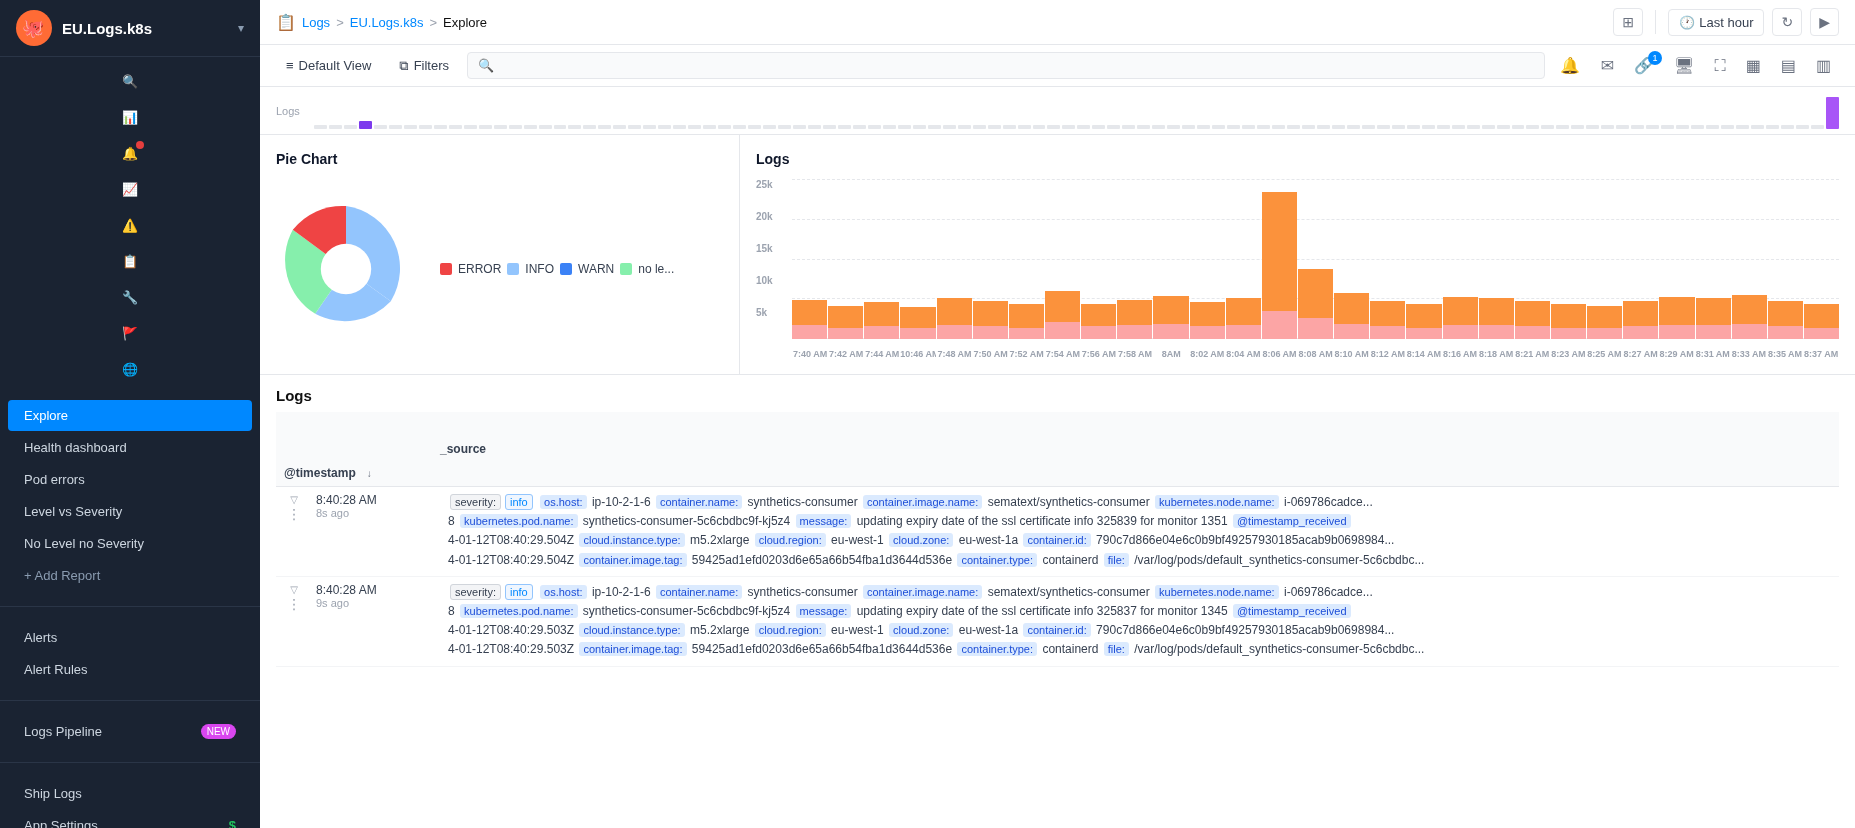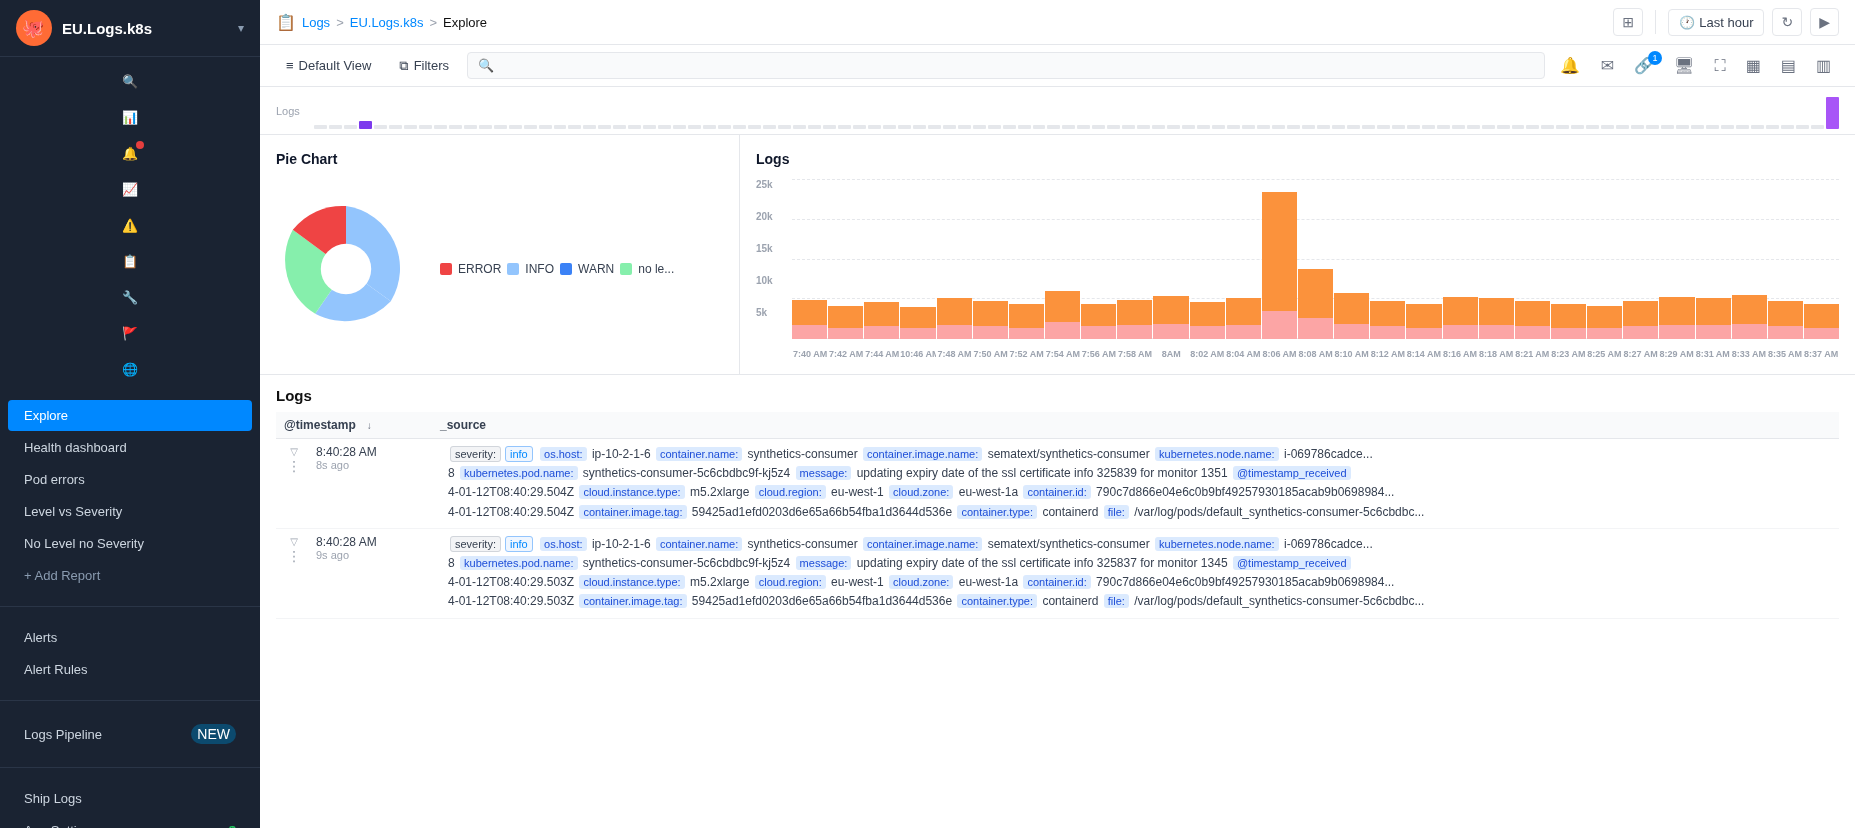--- a/index.html
+++ b/index.html
@@ -9,21 +9,21 @@
     .sidebar { width: 260px; min-width: 260px; background: #1a2332; color: #cdd6e0; display: flex; flex-direction: column; height: 100%; overflow-y: auto; }
     .sidebar-header { display: flex; align-items: center; justify-content: space-between; padding: 10px 16px; border-bottom: 1px solid #2a3547; }
     .sidebar-logo { display: flex; align-items: center; gap: 10px; color: #fff; font-size: 15px; font-weight: 600; }
     .logo-icon { width: 36px; height: 36px; background: #ff6b35; border-radius: 50%; display: flex; align-items: center; justify-content: center; color: white; font-size: 18px; }
     .sidebar-chevron { color: #8a9bb0; font-size: 12px; }
     .sidebar-section { padding: 6px 0; }
     .sidebar-item { padding: 8px 16px; cursor: pointer; color: #cdd6e0; display: flex; align-items: center; gap: 8px; font-size: 13px; border-radius: 4px; margin: 1px 8px; }
     .sidebar-item.active { background: #0088ff; color: #fff; }
     .sidebar-item-label { }
 
-    .new-badge { background: #0c4a6e; color: white; font-size: 14px; padding: 2px 6px; border-radius: 10px; margin-left: auto; }
+    .new-badge { background: #d946ef; color: white; font-size: 10px; padding: 2px 6px; border-radius: 10px; margin-left: auto; }
     .dollar-badge { color: #22c55e; margin-left: auto; font-weight: bold; }
     .red-dot { width: 8px; height: 8px; background: #e53e3e; border-radius: 50%; position: absolute; top: 2px; right: 2px; }
 
     
     .main { flex: 1; display: flex; flex-direction: column; background: #fff; overflow: hidden; }
 
     
     .topbar { display: flex; align-items: center; padding: 8px 16px; border-bottom: 1px solid #e5e7eb; gap: 8px; background: #fff; }
     .breadcrumb { display: flex; align-items: center; gap: 6px; font-size: 13px; color: #6b7280; flex: 1; }
     .breadcrumb a { color: #0088ff; text-decoration: none; }
@@ -71,21 +71,21 @@
     .chart-bar-info { background: #fca5a5; width: 100%; }
     .chart-x-labels { position: absolute; left: 36px; right: 0; bottom: 0; display: flex; overflow: hidden; }
     .chart-x-label { flex: 1; font-size: 9px; color: #9ca3af; text-align: center; white-space: nowrap; overflow: hidden; }
     .chart-gridlines { position: absolute; left: 36px; right: 0; top: 0; bottom: 20px; display: flex; flex-direction: column; justify-content: space-between; pointer-events: none; }
     .chart-gridline { border-top: 1px dashed #e5e7eb; width: 100%; }
 
     
     .logs-section { padding: 0 16px 16px; flex: 1; }
     .logs-section-title { font-size: 15px; font-weight: 600; color: #111; padding: 12px 0 8px; }
     .logs-table-header { display: flex; align-items: center; gap: 16px; padding: 6px 8px; border-bottom: 1px solid #e5e7eb; background: #f9fafb; }
-    .col-timestamp { width: 140px; min-width: 140px; display: flex; align-items: center; gap: 11px; font-size: 12px; font-weight: 600; color: #374151; }
+    .col-timestamp { width: 140px; min-width: 140px; display: flex; align-items: center; gap: 11px; font-size: 12px; font-weight: 600; color: #374151; margin-top: 48px; }
     .col-source { font-size: 12px; font-weight: 600; color: #374151; }
     .sort-icon { color: #6b7280; font-size: 10px; }
 
     .log-row { display: flex; border-bottom: 1px solid #f3f4f6; padding: 6px 8px; align-items: flex-start; gap: 12px; }
     .log-expand-col { width: 20px; min-width: 20px; display: flex; flex-direction: column; align-items: center; gap: 2px; padding-top: 2px; }
     .log-expand-btn { cursor: pointer; color: #9ca3af; font-size: 10px; line-height: 1; }
     .log-dots { color: #9ca3af; font-size: 14px; line-height: 1; cursor: pointer; }
     .log-timestamp-col { width: 120px; min-width: 120px; }
     .log-time { font-size: 12px; color: #374151; font-weight: 500; }
     .log-ago { font-size: 11px; color: #9ca3af; }

